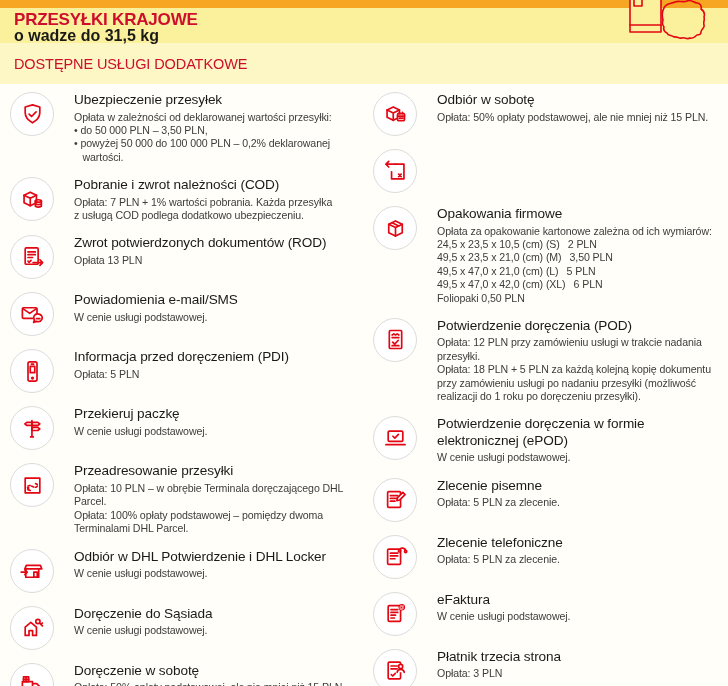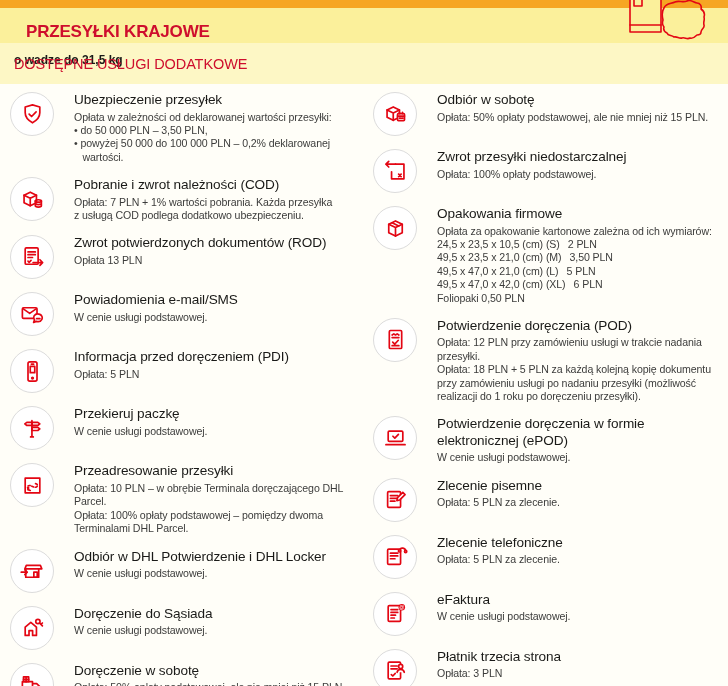--- a/index.html
+++ b/index.html
@@ -12,22 +12,22 @@
     --text-dark:#1A1A18;
     --text-body:#3C3C3B;
     --circle-border:#DCDCDC;
   }
   *{box-sizing:border-box}
   html,body{margin:0;padding:0}
   body{font-family:"Liberation Sans",sans-serif;background:#fff}
   .page{width:728px;height:686px;overflow:hidden;position:relative;background:var(--page-bg)}
   .band-orange{height:8px;background:var(--band-orange)}
   .band-head{height:35px;background:var(--band-yellow);padding:3px 0 0 14px}
-  .band-head h1{margin:12px;font-size:17px;line-height:18px;font-weight:bold;letter-spacing:-.2px;color:var(--heading-red)}
-  .band-head .subtitle{font-size:12px;line-height:14px;font-weight:bold;color:var(--text-dark)}
+  .band-head h1{margin:0;font-size:17px;line-height:18px;font-weight:bold;letter-spacing:-.2px;color:var(--heading-red)}
+  .band-head .subtitle{font-size:16px;line-height:14px;font-weight:bold;color:var(--text-dark)}
   .band-section{height:41px;background:var(--band-light-yellow);padding:14px 0 0 14px}
   .band-section h2{margin:0;font-size:14.5px;line-height:15px;font-weight:normal;color:var(--heading-red);letter-spacing:-.1px}
   .logo{position:absolute;top:0;right:4px;width:100px;height:46px;color:var(--icon-red);pointer-events:none}
   .content{display:flex;padding:8px 6px 0 10px}
   .col{display:flex;flex-direction:column}
   .col-left{width:363px}
   .col-right{flex:1}
   .item{display:flex;margin-bottom:13px}
   .circle{flex:none;width:44px;height:44px;border-radius:50%;border:1px solid var(--circle-border);background:#fff;display:flex;align-items:center;justify-content:center;margin-right:20px;position:relative;color:var(--icon-red)}
   .circle svg{width:27px;height:27px;display:block}
@@ -229,24 +229,20 @@
   </div>
 
   <div class="item">
     <div class="circle">
             <svg viewBox="0 0 24 24" fill="none" stroke="currentColor" stroke-width="1.5" stroke-linecap="round" stroke-linejoin="round">
               <path d="M12 5.5h7.5v13H8.5v-6.3"></path>
               <path d="M12 5.5H3.5M6 3L3.5 5.5 6 8"></path>
               <path d="M14.8 14.3l2.2 2.2M17 14.3l-2.2 2.2"></path>
             </svg>
           </div>
-    <div class="text">
-      <h3 class="title">Zwrot przesyłki niedostarczalnej</h3>
-      <p class="desc">Opłata: 100% opłaty podstawowej.</p>
-    </div>
   </div>
 
   <div class="item">
     <div class="circle">
             <svg viewBox="0 0 24 24" fill="none" stroke="currentColor" stroke-width="1.5" stroke-linecap="round" stroke-linejoin="round">
               <path d="M6 8.3l6-3 6 3v7.4l-6 3-6-3z"></path>
               <path d="M6 8.3l6 2.9 6-2.9M12 11.2v7.5"></path>
               <path d="M9 6.9l5.9 2.8"></path>
             </svg>
           </div>

